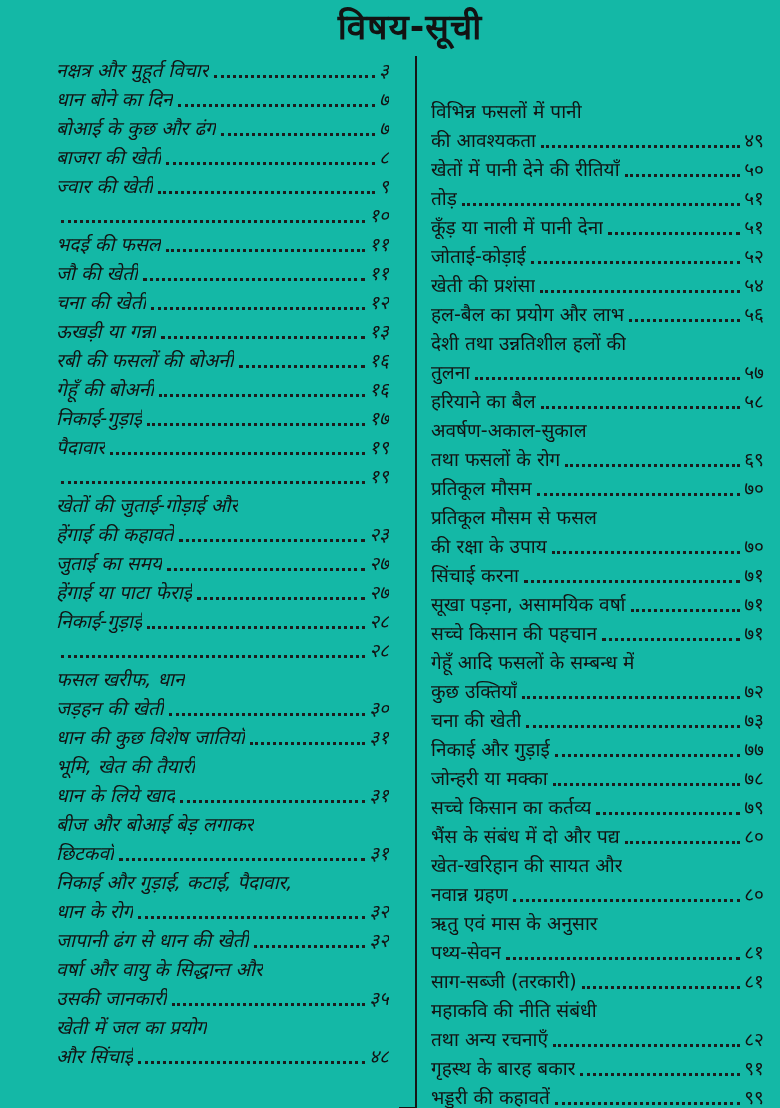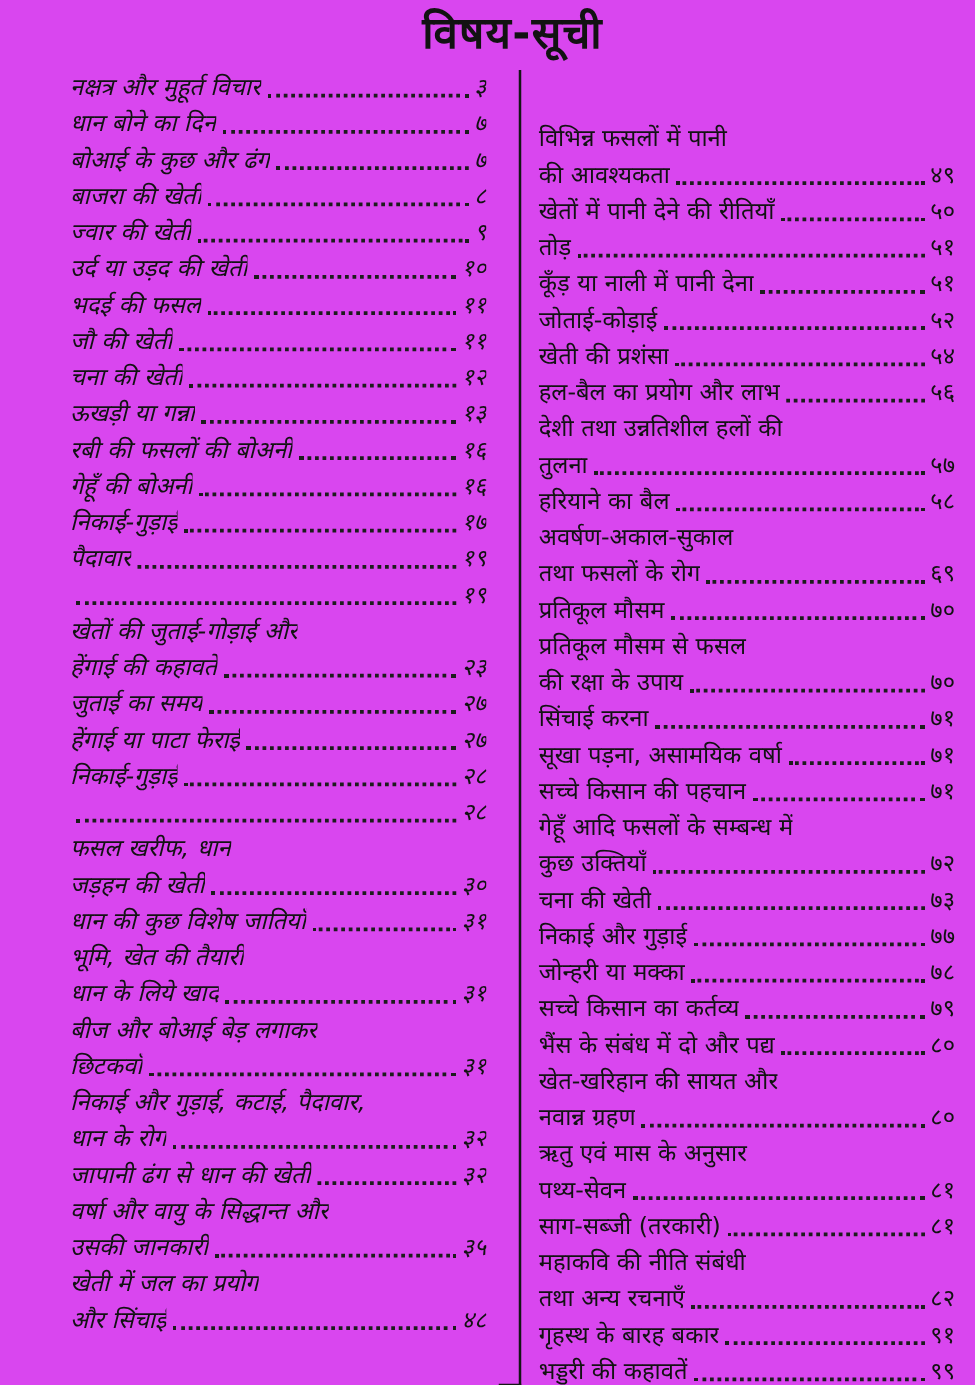--- a/index.html
+++ b/index.html
@@ -11,21 +11,21 @@
     width: 780px;
     height: 1108px;
     overflow: hidden;
     font-family: "DejaVu Sans", sans-serif;
     color: #121212;
   }
   .page {
     box-sizing: border-box;
     width: 780px;
     height: 1108px;
-    background: #d946ef;
+    background: #14b8a6;
     padding: 4px 16px 4px 56px;
   }
   .title {
     text-align: center;
     font-size: 35px;
     font-weight: bold;
     line-height: 46px;
     margin: 0 0 6px 0;
     letter-spacing: 1px;
   }
@@ -104,21 +104,20 @@
     <span class="txt">बाजरा की खेती</span>
     <span class="dots"></span>
     <span class="pg">८</span>
   </div>
         <div class="row">
     <span class="txt">ज्वार की खेती</span>
     <span class="dots"></span>
     <span class="pg">९</span>
   </div>
         <div class="row">
-    <span class="txt">उर्द या उड़द की खेती</span>
     <span class="dots"></span>
     <span class="pg">१०</span>
   </div>
         <div class="row">
     <span class="txt">भदई की फसल</span>
     <span class="dots"></span>
     <span class="pg">११</span>
   </div>
         <div class="row">
     <span class="txt">जौ की खेती</span>

